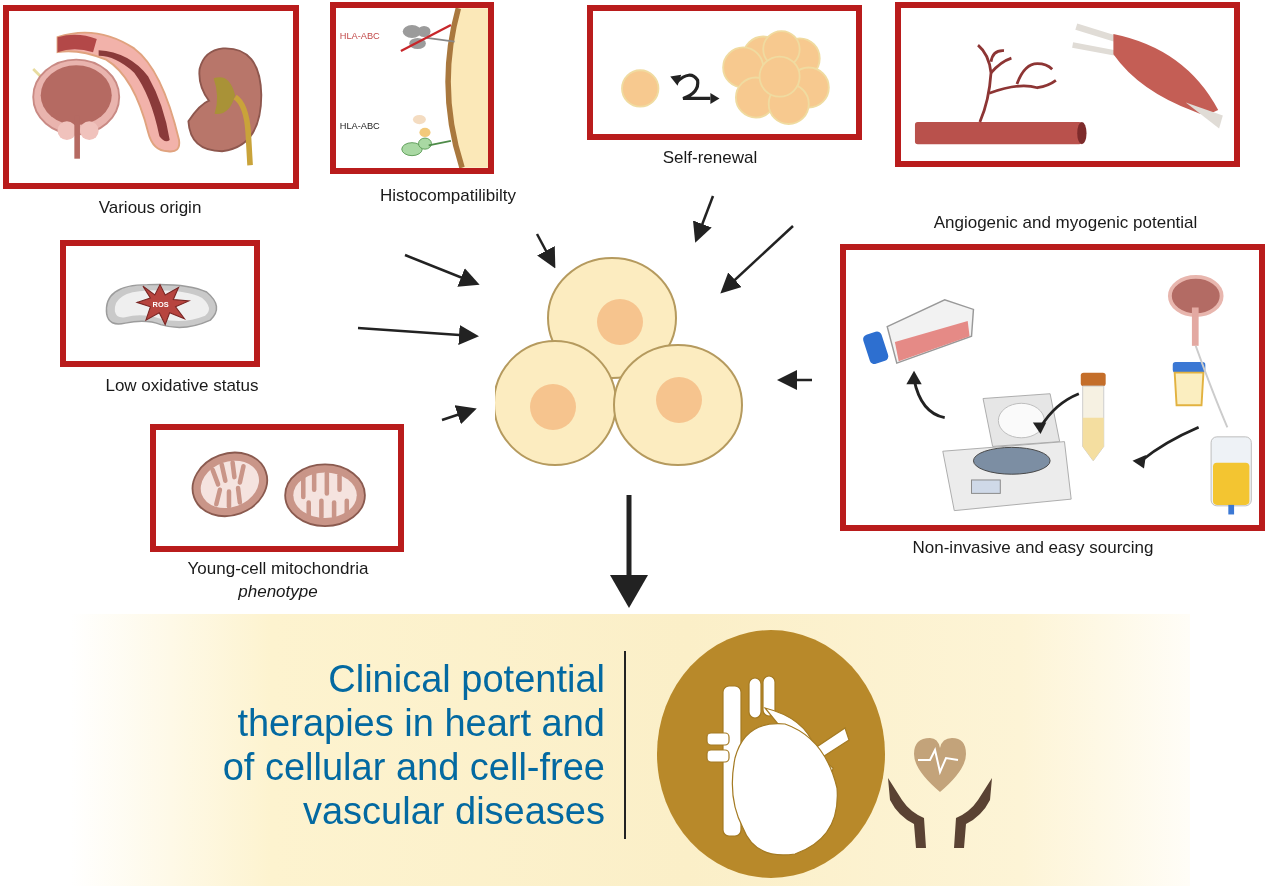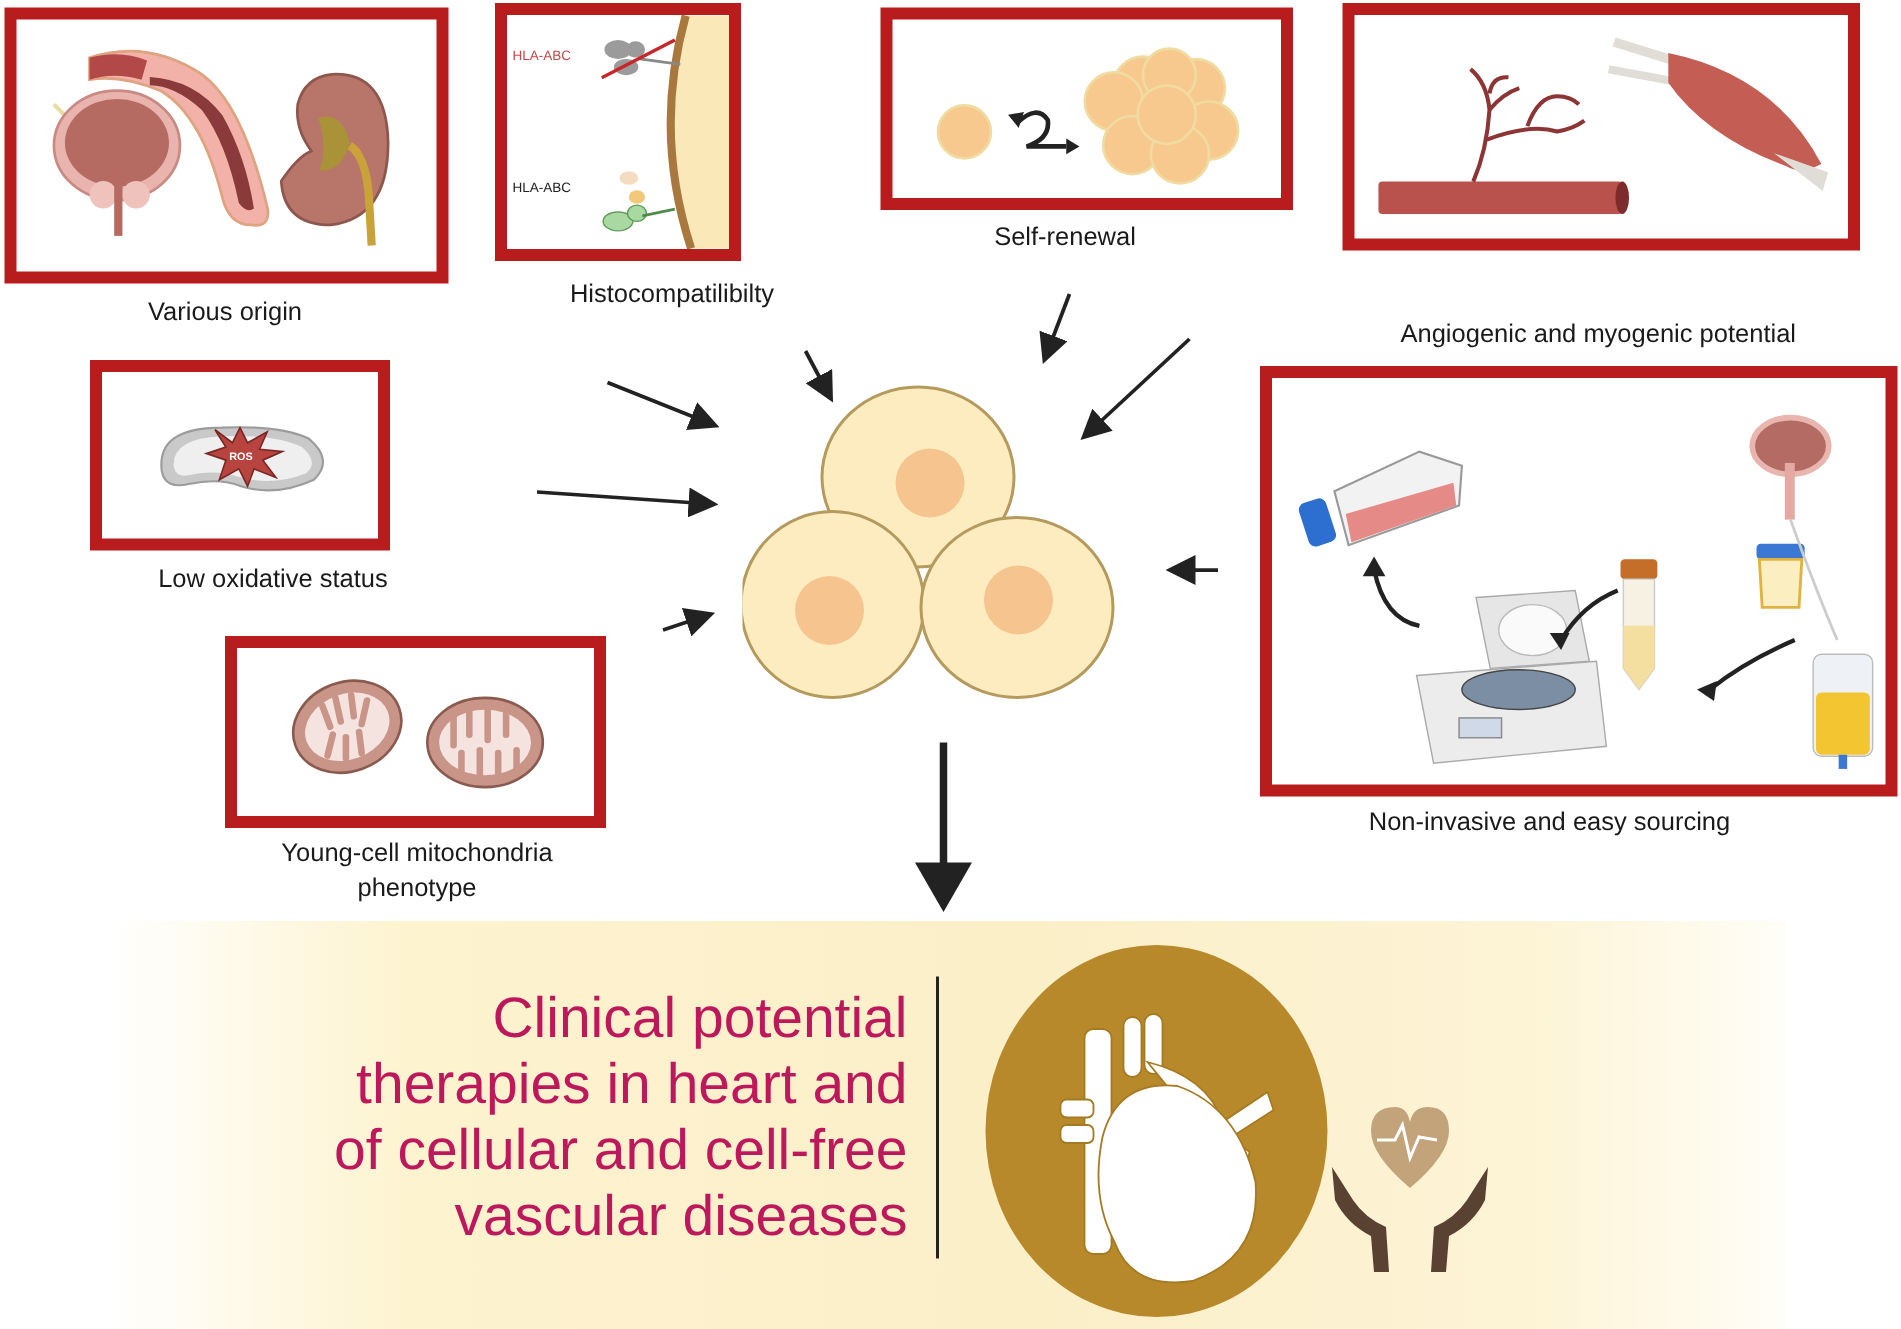--- a/index.html
+++ b/index.html
@@ -1,24 +1,24 @@
 <!DOCTYPE html>
 <html><head>
 <meta charset="utf-8">
 <style>
   html, body { margin:0; padding:0; }
   body { width:1267px; height:886px; background:#ffffff; position:relative; overflow:hidden;
          font-family:"Liberation Sans", "DejaVu Sans", sans-serif; color:#1a1a1a; }
-  .panel { position:absolute; border:8px solid #b91c1c; background:#fff; box-sizing:border-box; overflow:hidden;padding-left:20px; }
+  .panel { position:absolute; border:6px solid #b91c1c; background:#fff; box-sizing:border-box; overflow:hidden;padding-left:20px; }
   .panel svg { position:absolute; left:0; top:0; width:100%; height:100%; }
   .cap { position:absolute; font-size:17px; text-align:center; color:#1a1a1a; white-space:nowrap; line-height:23px; }
   .arrows { position:absolute; left:0; top:0; width:1267px; height:886px; pointer-events:none; }
   .banner { position:absolute; left:70px; top:614px; width:1120px; height:272px;
             background:linear-gradient(90deg, rgba(255,246,214,0) 0%, #fdf3cf 18%, #fbefc8 55%, #fdf4d6 85%, rgba(255,250,235,0.4) 100%); }
-  .banner-text { position:absolute; right:662px; top:657px; width:500px; text-align:right; font-size:38px; line-height:44px; color:#be185d; }
+  .banner-text { position:absolute; right:662px; top:657px; width:500px; text-align:right; font-size:38px; line-height:44px; color:#0369a1; }
   .banner-text div { white-space:nowrap; }
   .divider { position:absolute; left:624px; top:651px; width:2px; height:188px; background:#222; }
   .center-svg, .heart-svg, .hands-svg { position:absolute; }
 </style>
 </head>
 <body>
 
 <div class="panel" style="left:3px;top:5px;width:296px;height:184px;">
   <svg viewBox="0 0 296 184">
 
@@ -142,21 +142,21 @@
           <path d="M196 50 L196 66"></path>
         <path d="M162 96 L162 80"></path>
           <path d="M176 96 L176 78"></path>
           <path d="M190 96 L190 80"></path>
           <path d="M204 92 L204 78"></path>
       </g>
     </g>
   </svg>
 </div>
 <div class="cap" style="left:140px;top:557px;width:276px;">Young-cell mitochondria</div>
-<div class="cap" style="left:140px;top:580px;width:276px;">phenotype</div>
+<div class="cap" style="left:140px;top:580px;width:276px;font-style:italic;">phenotype</div>
 
 <div class="panel" style="left:840px;top:244px;width:425px;height:287px;">
   <svg viewBox="0 0 425 287">
 
     <g>
       <path d="M40 80 L100 52 L130 62 L128 90 L50 118 Z" fill="#f2f2f2" stroke="#999" stroke-width="1.5"></path>
       <path d="M48 96 L124 74 L126 90 L52 116 Z" fill="#e58a86"></path>
       <rect x="18" y="86" width="20" height="32" rx="5" fill="#2d6fd0" transform="rotate(-18 28 102)"></rect>
     </g>
     <path d="M100 175 Q75 170 68 135" stroke="#222" stroke-width="3" fill="none"></path>

